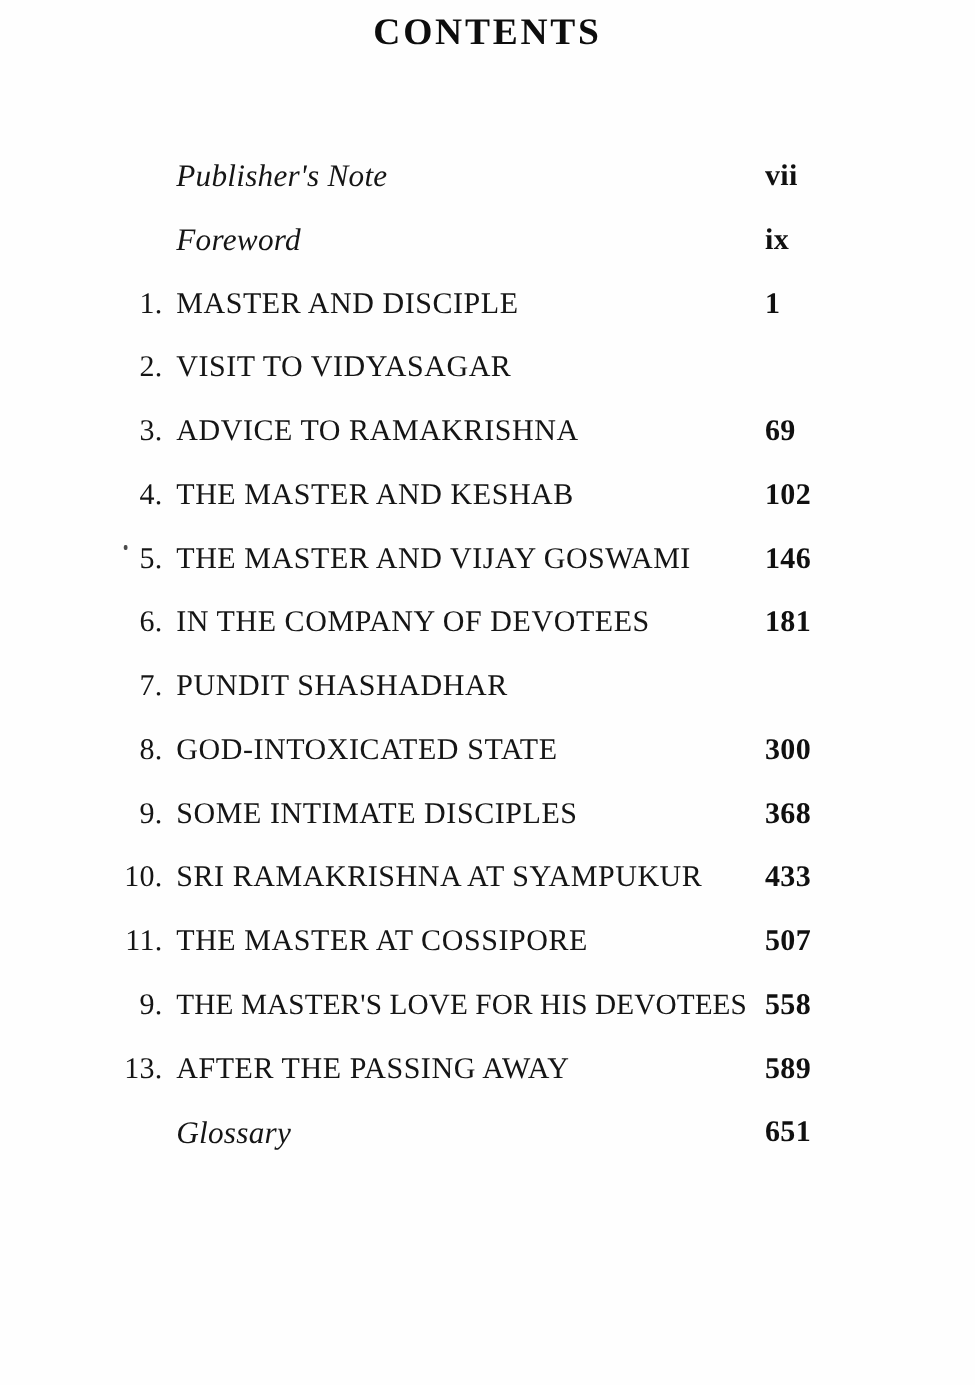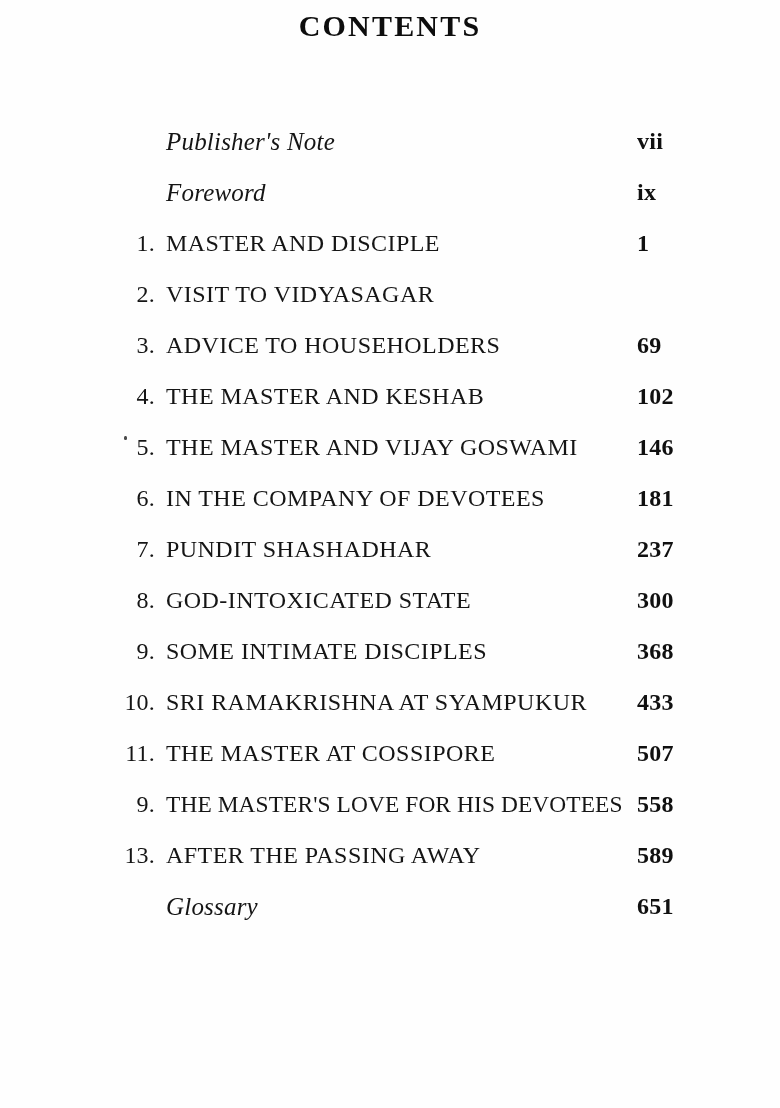--- a/index.html
+++ b/index.html
@@ -38,21 +38,20 @@
     color: #0d0d0d;
     line-height: 40px;
   }
 
   
   .toc {
     position: absolute;
     top: 116px;
     left: 0;
     width: 708px;
-    padding-left: 25px;
   }
 
   .toc-row {
     position: relative;
     height: 51px;
     line-height: 51px;
     width: 780px;
   }
 
   .row-num {
@@ -139,21 +138,21 @@
         <span class="row-num">1.</span>
         <span class="row-title caps">MASTER AND DISCIPLE</span>
         <span class="row-page">1</span>
       </div>
       <div class="toc-row">
         <span class="row-num">2.</span>
         <span class="row-title caps">VISIT TO VIDYASAGAR</span>
       </div>
       <div class="toc-row">
         <span class="row-num">3.</span>
-        <span class="row-title caps">ADVICE TO HOUSEHOLDERS</span>
+        <span class="row-title caps">ADVICE TO RAMAKRISHNA</span>
         <span class="row-page">69</span>
       </div>
       <div class="toc-row">
         <span class="row-num">4.</span>
         <span class="row-title caps">THE MASTER AND KESHAB</span>
         <span class="row-page">102</span>
       </div>
       <div class="toc-row">
         <span class="row-num">5.</span>
         <span class="row-title caps">THE MASTER AND VIJAY GOSWAMI</span>
@@ -161,21 +160,20 @@
         <span class="speck"></span>
       </div>
       <div class="toc-row">
         <span class="row-num">6.</span>
         <span class="row-title caps">IN THE COMPANY OF DEVOTEES</span>
         <span class="row-page">181</span>
       </div>
       <div class="toc-row">
         <span class="row-num">7.</span>
         <span class="row-title caps">PUNDIT SHASHADHAR</span>
-        <span class="row-page">237</span>
       </div>
       <div class="toc-row">
         <span class="row-num">8.</span>
         <span class="row-title caps">GOD-INTOXICATED STATE</span>
         <span class="row-page">300</span>
       </div>
       <div class="toc-row">
         <span class="row-num">9.</span>
         <span class="row-title caps">SOME INTIMATE DISCIPLES</span>
         <span class="row-page">368</span>

